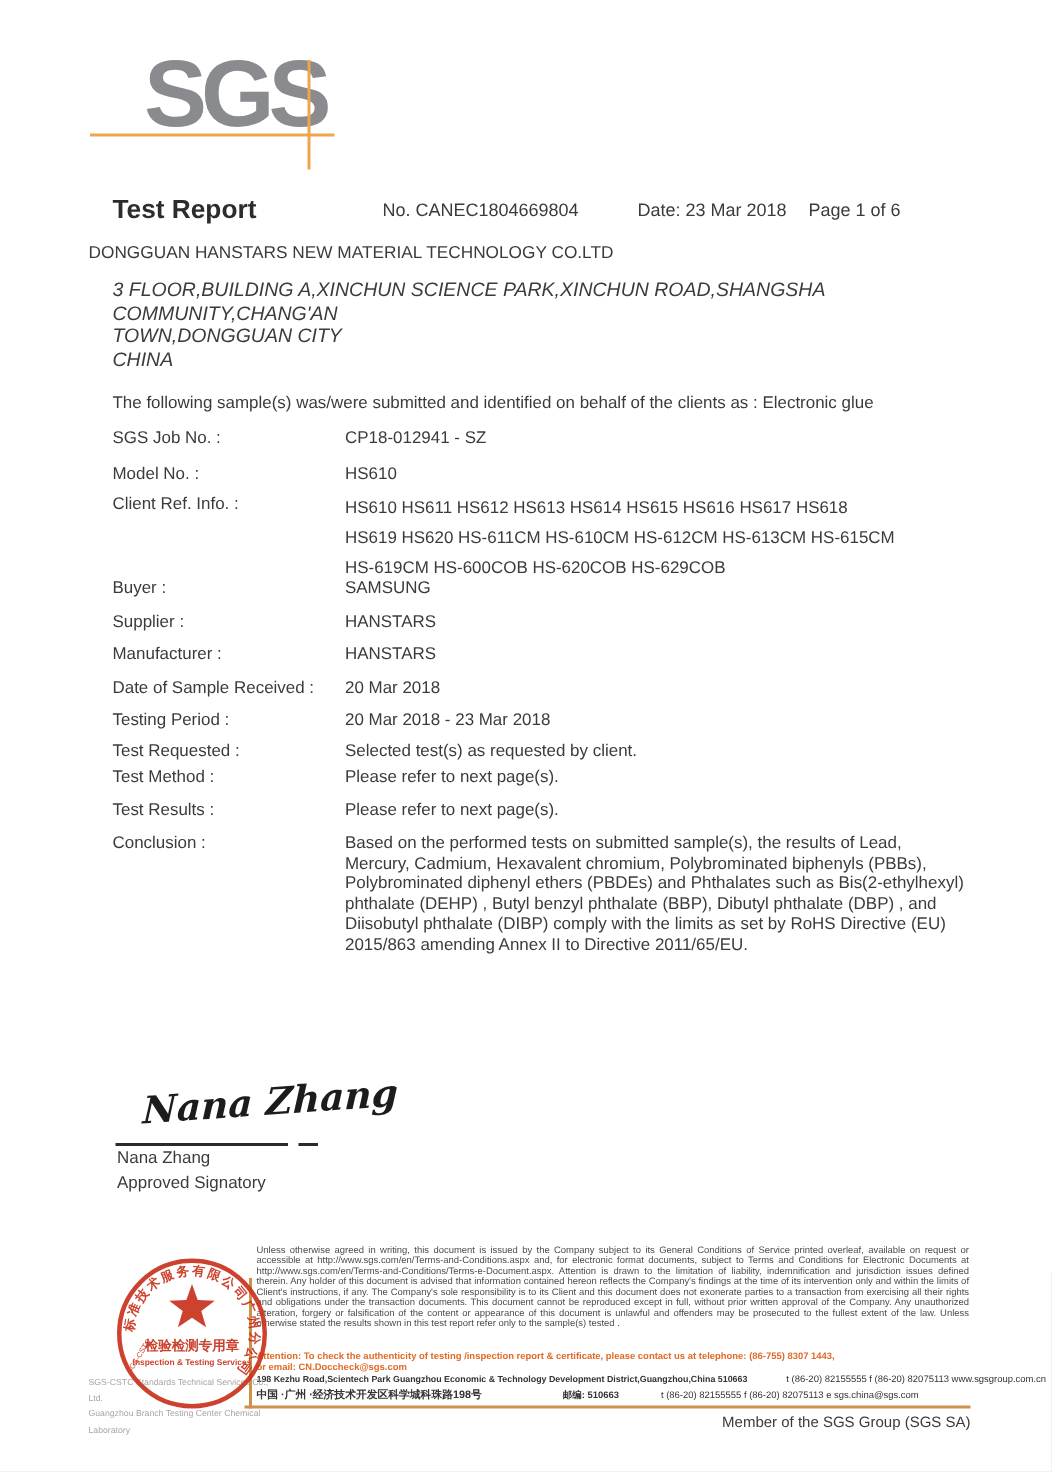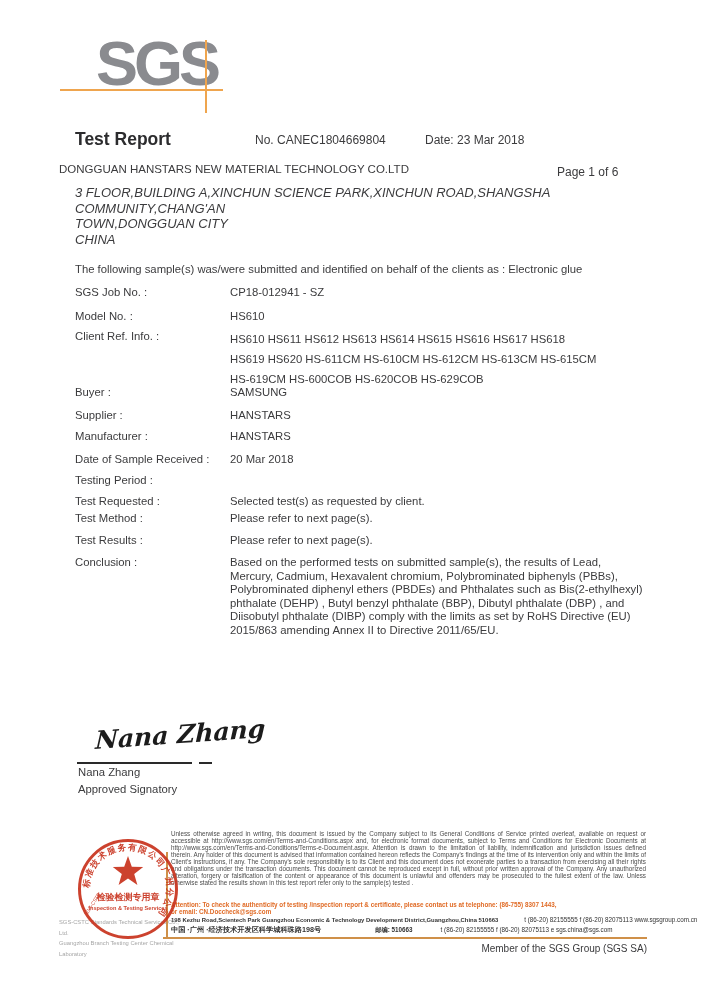--- a/index.html
+++ b/index.html
@@ -12,21 +12,21 @@
   
   .logo-text{left:96px;top:33px;font-weight:700;font-size:63px;line-height:60px;
     color:#8a8b8f;letter-spacing:-4px;}
   .logo-hline{left:60px;top:89px;width:163px;height:2px;background:#efa54e;}
   .logo-vline{left:205px;top:40px;width:2px;height:73px;background:#efa54e;}
   
   .title{left:75px;top:129px;font-size:17.5px;font-weight:700;color:#2c2c2e;text-align:right;}
   .hmeta{font-size:12px;color:#3b3b3d;top:133px;}
   .report-no{left:255px;}
   .hdate{left:425px;}
-  .hpage{left:557px;margin-top:32px;}
+  .hpage{left:539px;}
   
   .client-name{left:59px;top:163px;font-size:11.5px;}
   .client-address{left:75px;top:185px;width:585px;font-size:13px;line-height:15.5px;white-space:pre-line;font-style:italic;}
   
   .intro{left:75px;top:263px;font-size:11.3px;}
   .row-label{position:absolute;left:75px;font-size:11.3px;}
   .row-value{position:absolute;left:230px;width:420px;font-size:11.3px;white-space:pre-line;}
   .lh20{line-height:19.8px;}
   .conclusion{line-height:13.6px;white-space:normal;width:416px;}
   
@@ -96,20 +96,21 @@
   <div class="row-label" style="top:409px">Supplier :</div>
   <div class="row-value" style="top:409px">HANSTARS</div>
 
   <div class="row-label" style="top:430px">Manufacturer :</div>
   <div class="row-value" style="top:430px">HANSTARS</div>
 
   <div class="row-label" style="top:453px">Date of Sample Received :</div>
   <div class="row-value" style="top:453px">20 Mar 2018</div>
 
   <div class="row-label" style="top:474px">Testing Period :</div>
+  <div class="row-value" style="top:474px">20 Mar 2018 - 23 Mar 2018</div>
 
   <div class="row-label" style="top:495px">Test Requested :</div>
   <div class="row-value" style="top:495px">Selected test(s) as requested by client.</div>
 
   <div class="row-label" style="top:512px">Test Method :</div>
   <div class="row-value" style="top:512px">Please refer to next page(s).</div>
 
   <div class="row-label" style="top:534px">Test Results :</div>
   <div class="row-value" style="top:534px">Please refer to next page(s).</div>
 

